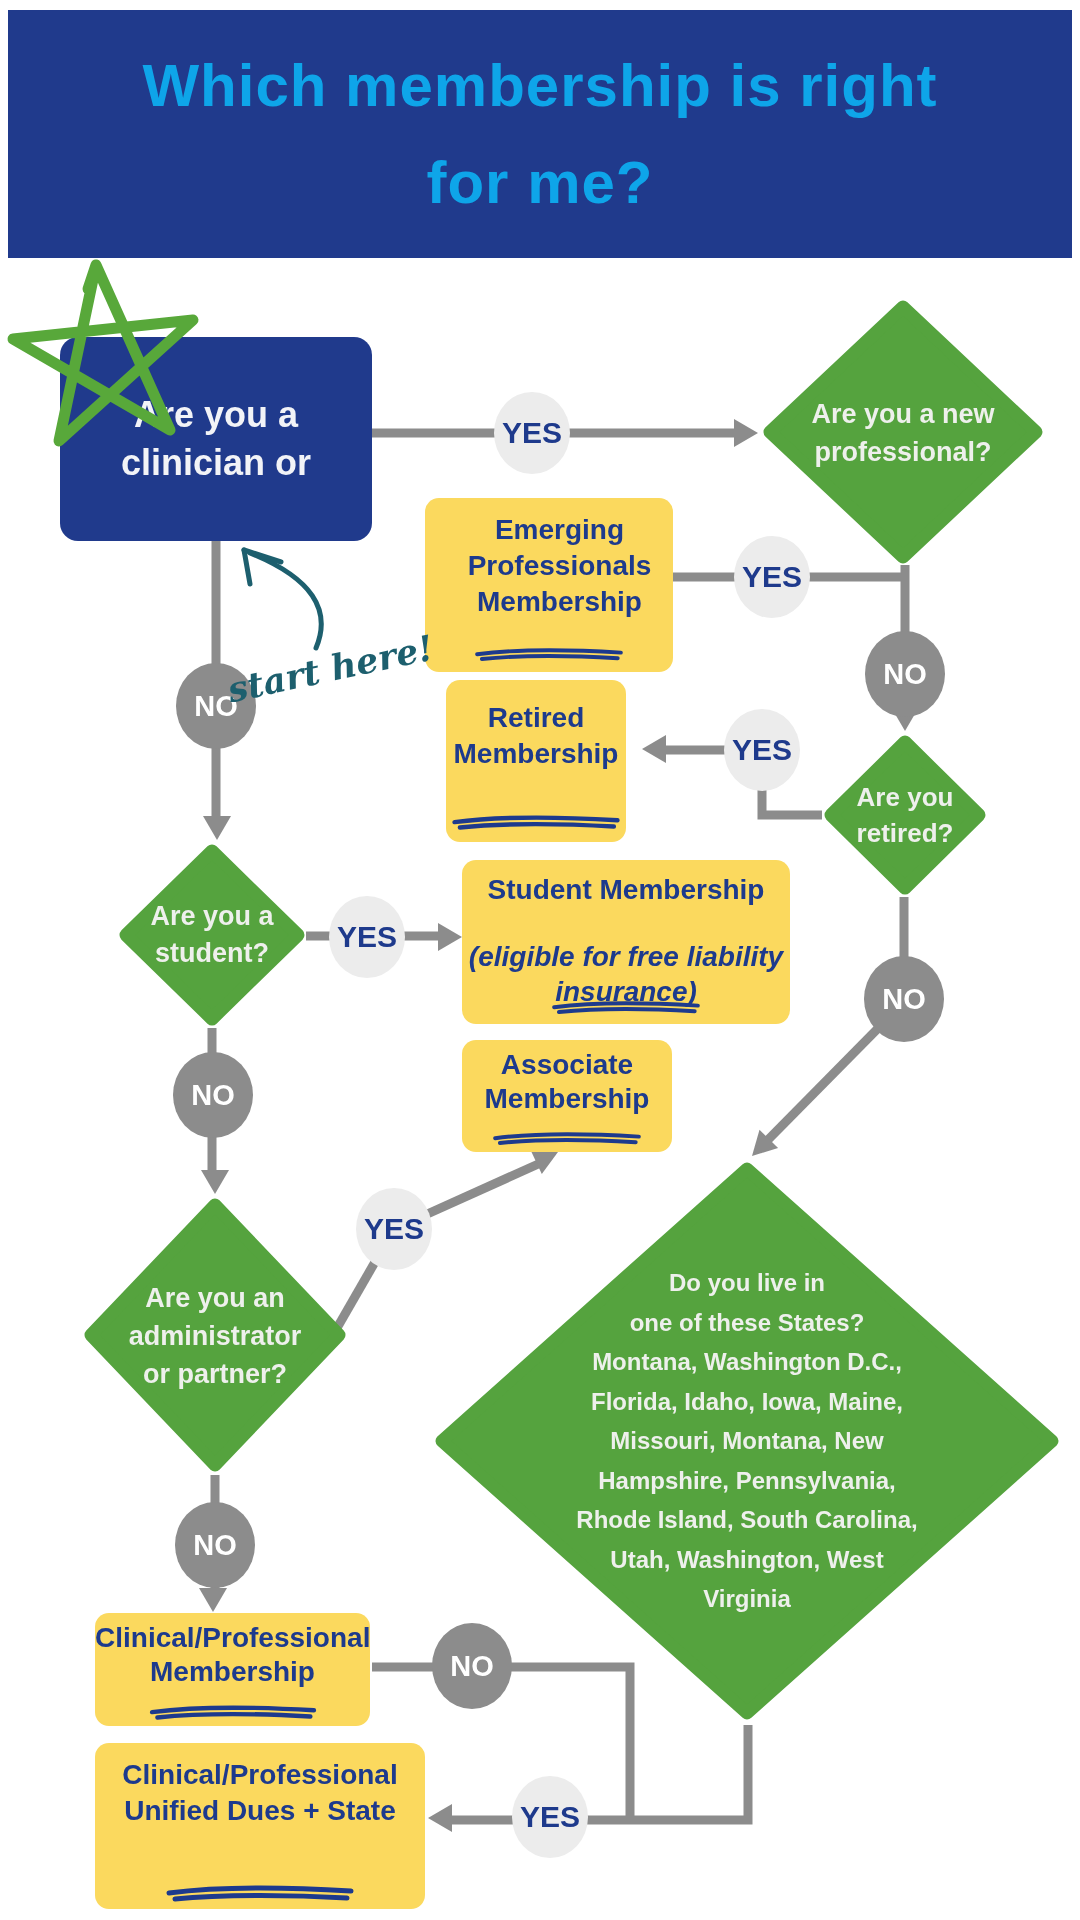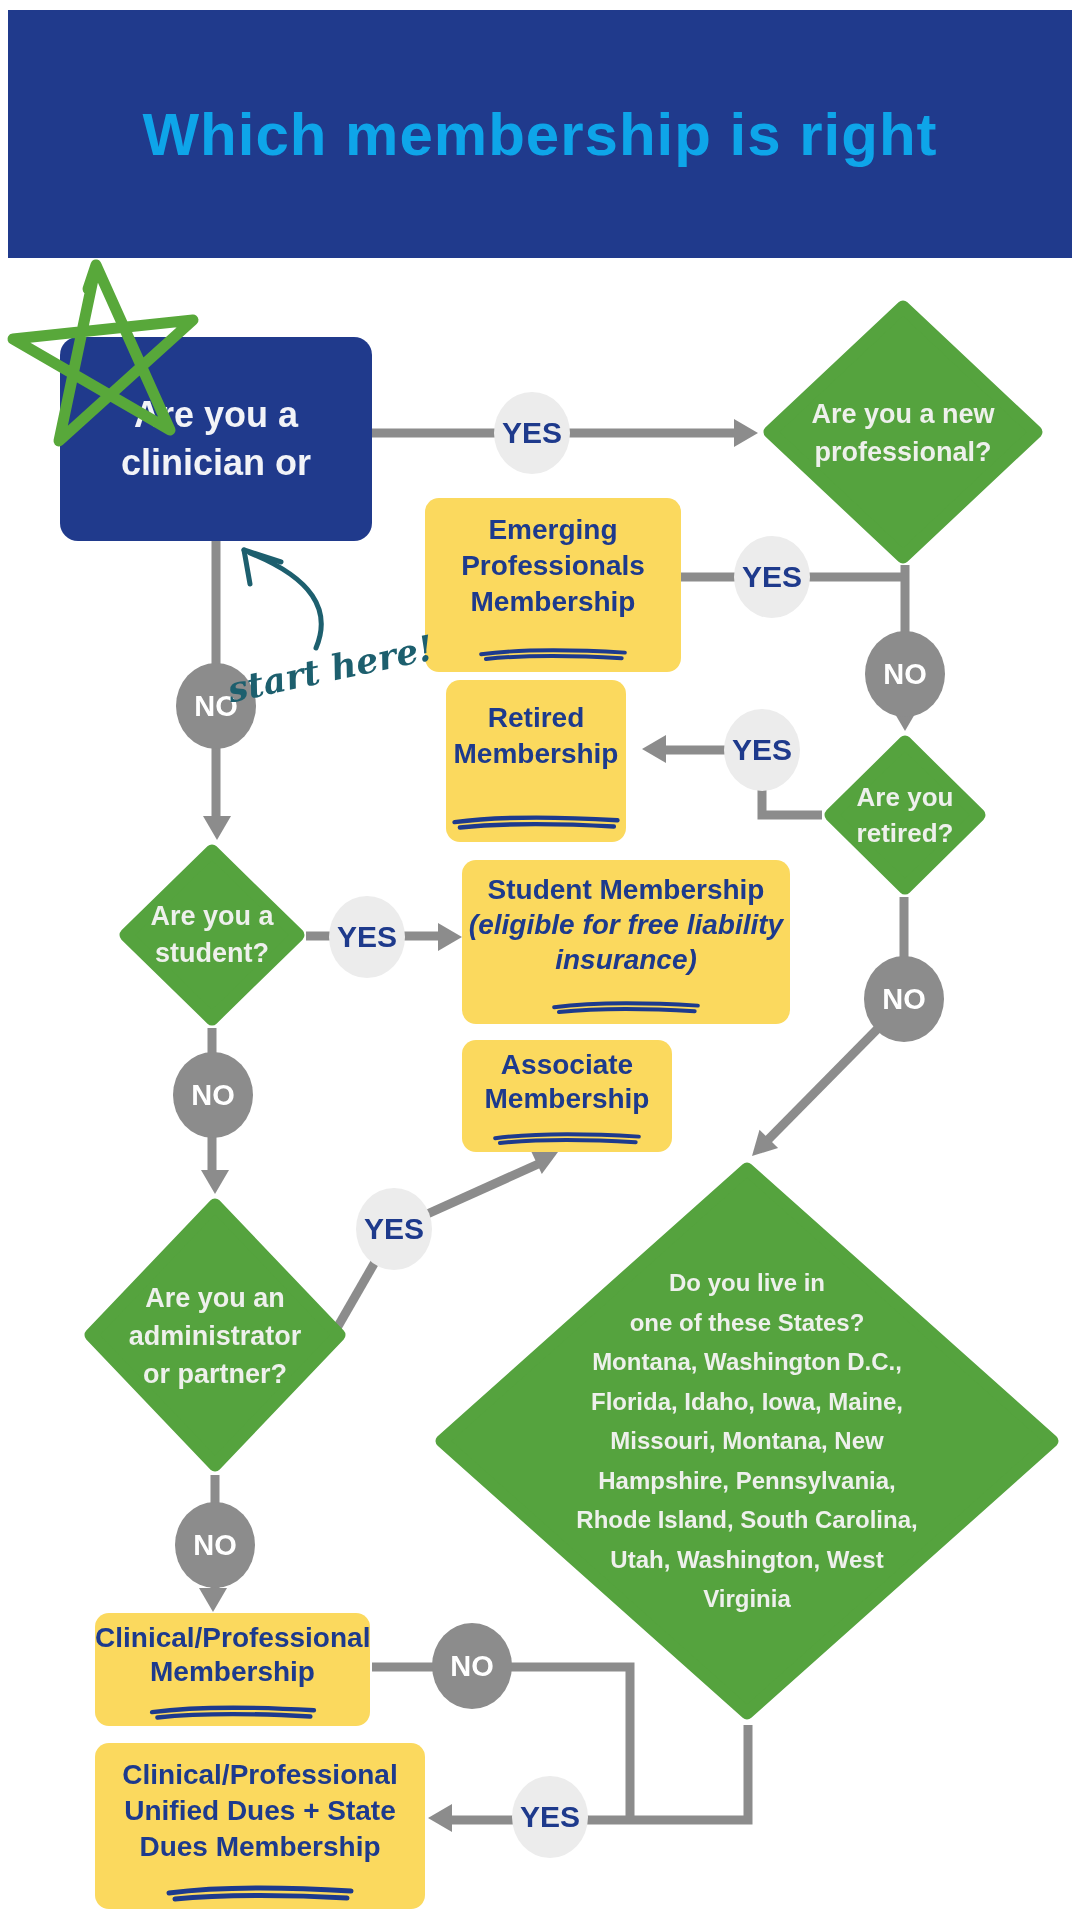--- a/index.html
+++ b/index.html
@@ -42,20 +42,21 @@
         transform:rotate(-12deg);white-space:nowrap;}
   #handarrow{position:absolute;left:0;top:0;z-index:5;}
 </style>
 </head>
 <body>
 
 <div id="canvas">
 
   <div class="header">
     <span class="t">Which membership is right</span>
+    <span class="t">for me?</span>
   </div>
 
   <svg id="wires" width="1080" height="1920">
 
     <line x1="372" y1="433" x2="742" y2="433"></line>
     <polygon points="758,433 734,419 734,447"></polygon>
 
     <line x1="905" y1="565" x2="905" y2="712"></line>
     <polygon points="905,731 891,707 919,707"></polygon>
 
@@ -159,42 +160,42 @@
       <span class="bl">Montana, Washington D.C.,</span>
       <span class="bl">Florida, Idaho, Iowa, Maine,</span>
       <span class="bl">Missouri, Montana, New</span>
       <span class="bl">Hampshire, Pennsylvania,</span>
       <span class="bl">Rhode Island, South Carolina,</span>
       <span class="bl">Utah, Washington, West</span>
       <span class="bl">Virginia</span>
     </div>
   </div>
 
-  <div class="ybox" style="left:425px;top:498px;width:256px;height:160px;padding-top:14px;">
+  <div class="ybox" style="left:425px;top:498px;width:227px;height:160px;padding-top:14px;padding-left:21px;">
     <span class="bl">Emerging</span>
     <span class="bl">Professionals</span>
     <span class="bl">Membership</span>
     <svg class="scribble" style="bottom:8px;" width="150" height="18" viewBox="0 0 190 18">
       <path d="M4 8 C 50 2, 120 2, 186 6"></path>
         <path d="M10 14 C 60 9, 130 10, 182 13"></path>
     </svg>
   </div>
 
   <div class="ybox" style="left:446px;top:680px;width:180px;height:142px;padding-top:20px;">
     <span class="bl">Retired</span>
     <span class="bl">Membership</span>
     <svg class="scribble" style="bottom:10px;" width="170" height="18" viewBox="0 0 190 18">
       <path d="M4 8 C 50 2, 120 2, 186 6"></path>
         <path d="M10 14 C 60 9, 130 10, 182 13"></path>
     </svg>
   </div>
 
   <div class="ybox" style="left:462px;top:860px;width:328px;height:152px;padding-top:12px;">
     <span class="bl" style="line-height:35px;">Student Membership</span>
-    <span class="bl it" style="line-height:35px;">(eligible for free liability</span>
+    <span class="bl it" style="line-height:35px;margin-top:32px;">(eligible for free liability</span>
     <span class="bl it" style="line-height:35px;">insurance)</span>
     <svg class="scribble" style="bottom:8px;" width="150" height="16" viewBox="0 0 190 18">
       <path d="M4 8 C 50 2, 120 2, 186 6"></path>
         <path d="M10 14 C 60 9, 130 10, 182 13"></path>
     </svg>
   </div>
 
   <div class="ybox" style="left:462px;top:1040px;width:210px;height:104px;padding-top:8px;">
     <span class="bl" style="line-height:34px;">Associate</span>
     <span class="bl" style="line-height:34px;">Membership</span>
@@ -209,21 +210,20 @@
     <span class="bl" style="line-height:34px;">Membership</span>
     <svg class="scribble" style="bottom:5px;" width="185" height="16" viewBox="0 0 190 18">
       <path d="M4 8 C 50 2, 120 2, 186 6"></path>
         <path d="M10 14 C 60 9, 130 10, 182 13"></path>
     </svg>
   </div>
 
   <div class="ybox" style="left:95px;top:1743px;width:330px;height:152px;padding-top:14px;">
     <span class="bl">Clinical/Professional</span>
     <span class="bl">Unified Dues + State</span>
-    <span class="bl">Dues Membership</span>
     <svg class="scribble" style="bottom:6px;" width="190" height="18" viewBox="0 0 190 18">
       <path d="M4 8 C 50 2, 120 2, 186 6"></path>
         <path d="M10 14 C 60 9, 130 10, 182 13"></path>
     </svg>
   </div>
 
   <div class="yes" style="left:494px;top:392px;">YES</div>
   <div class="yes" style="left:734px;top:536px;">YES</div>
   <div class="yes" style="left:724px;top:709px;">YES</div>
   <div class="yes" style="left:329px;top:896px;">YES</div>

